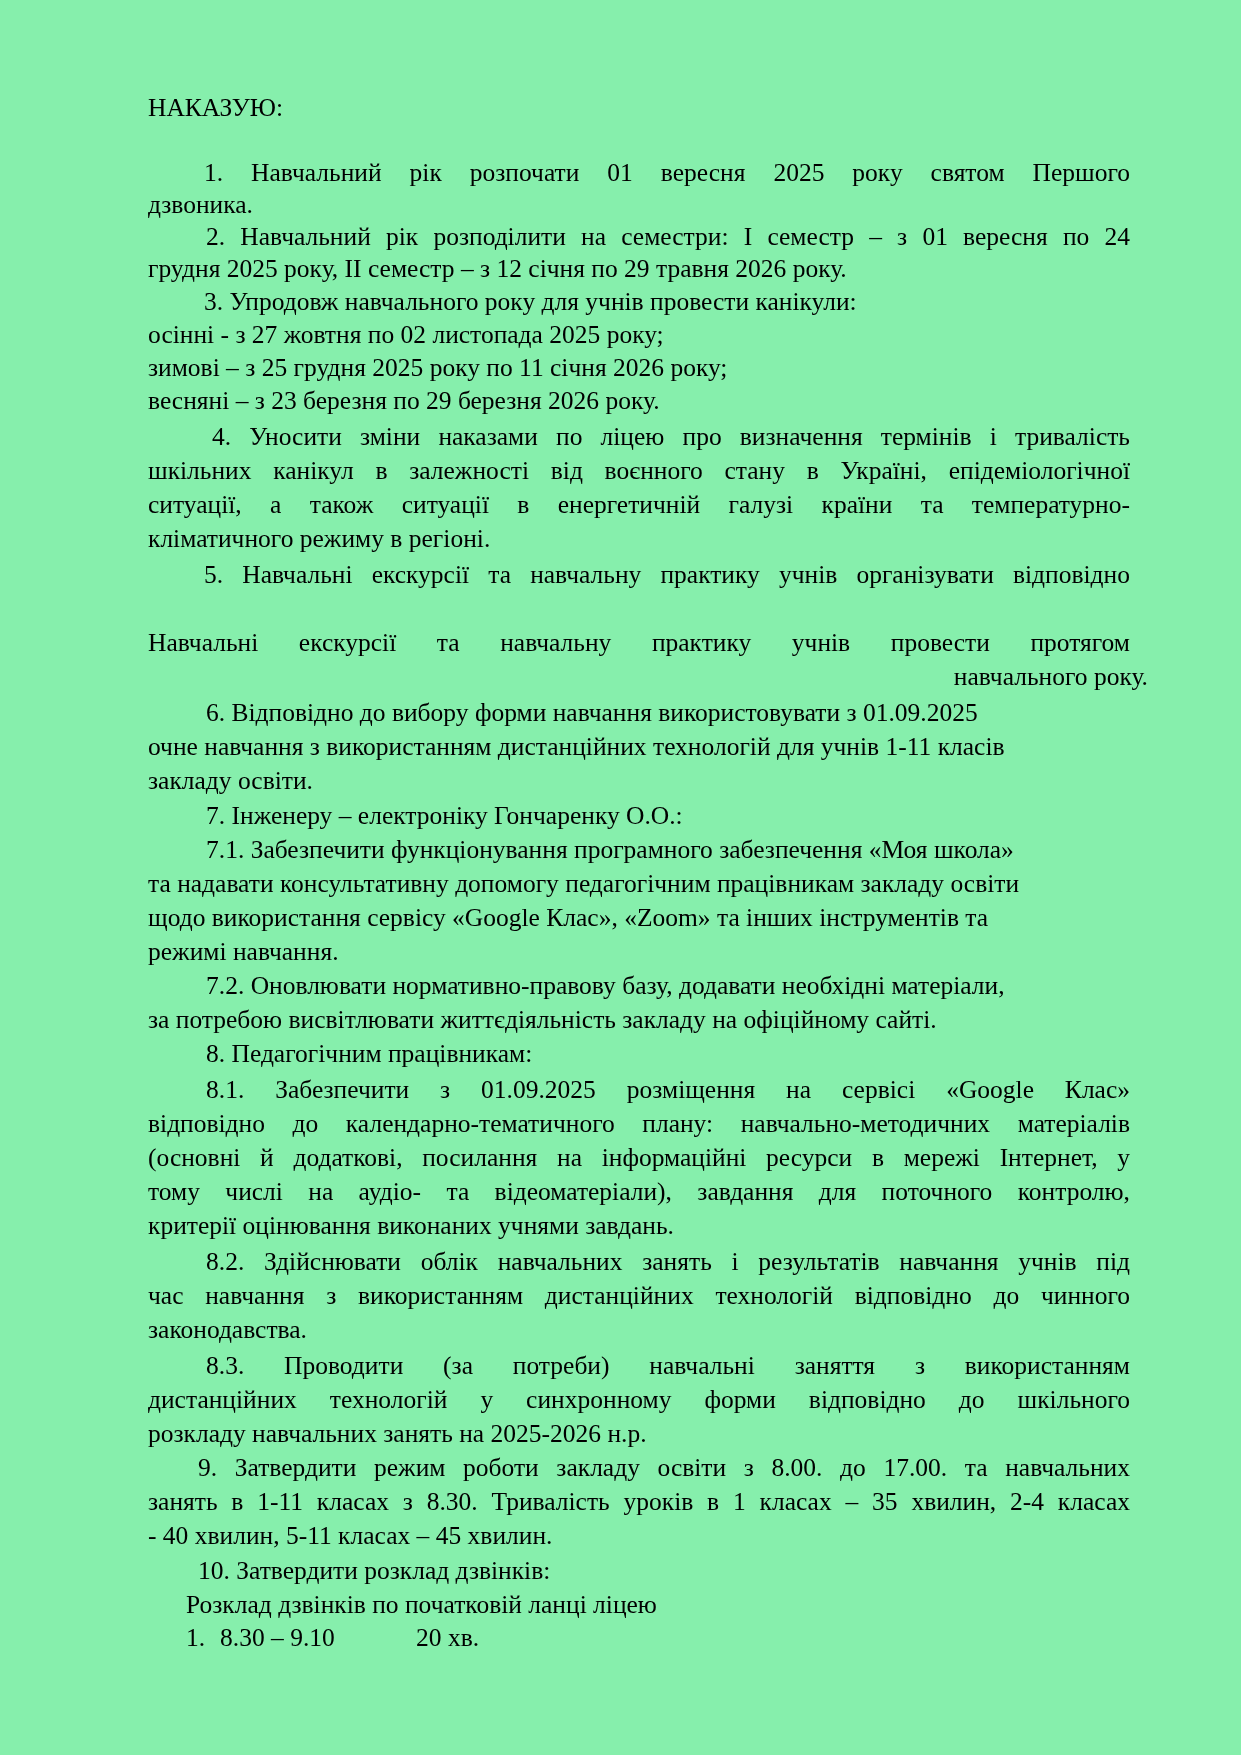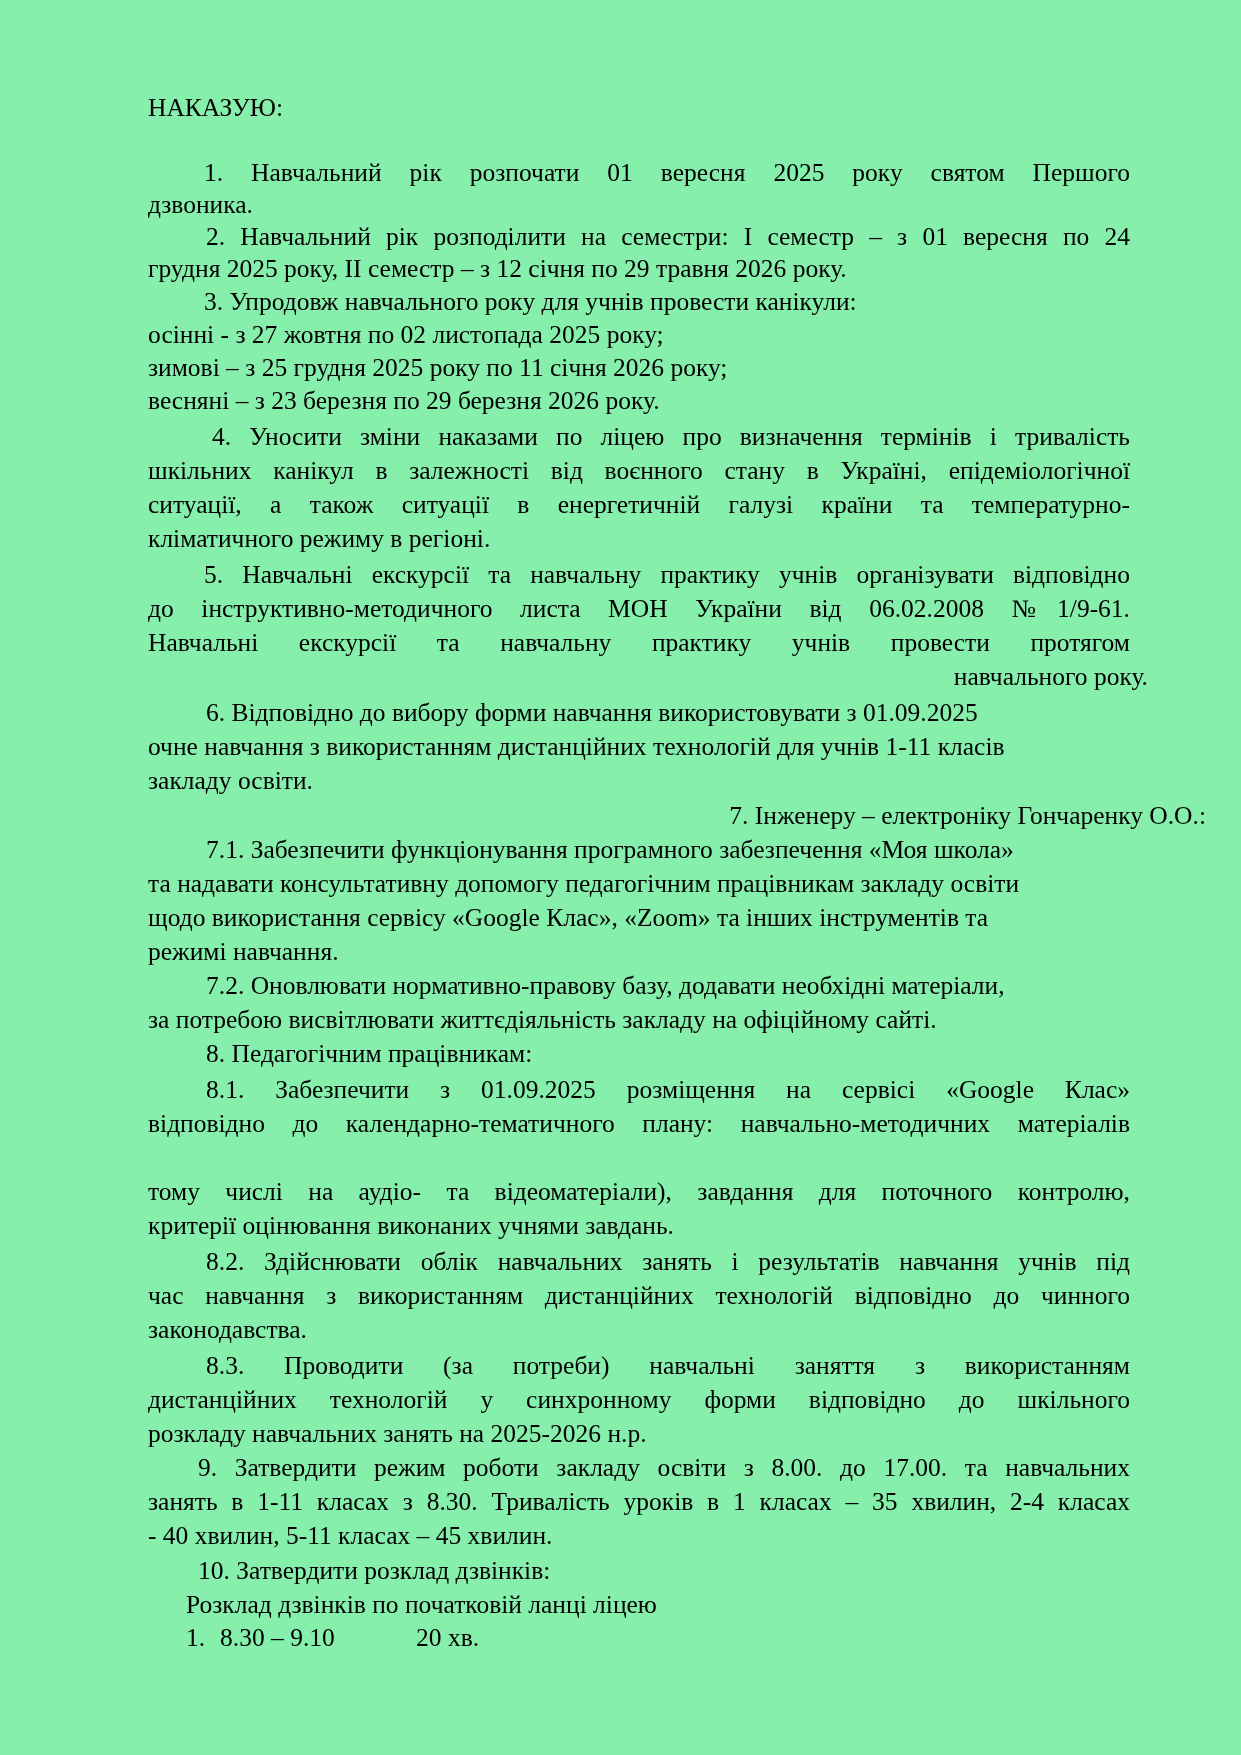--- a/index.html
+++ b/index.html
@@ -57,39 +57,39 @@
   <div class="line" style="top:319px;">осінні -  з 27 жовтня по 02 листопада 2025 року;</div>
   <div class="line" style="top:352px;">зимові – з 25 грудня 2025 року по 11 січня 2026 року;</div>
   <div class="line" style="top:385px;">весняні – з 23 березня  по 29 березня 2026 року.</div>
 
   <div class="line justify" style="top:421px; left:148px; width:982px; text-indent:64px;">4. Уносити зміни наказами по ліцею про визначення термінів і тривалість</div>
   <div class="line justify" style="top:455px; width:982px;">шкільних  канікул в залежності від воєнного стану в Україні, епідеміологічної</div>
   <div class="line justify" style="top:489px; width:982px;">ситуації,  а  також  ситуації   в  енергетичній  галузі  країни  та  температурно-</div>
   <div class="line" style="top:523px;">кліматичного режиму в регіоні.</div>
 
   <div class="line justify" style="top:559px; left:148px; width:982px; text-indent:56px;">5. Навчальні екскурсії та навчальну практику учнів організувати відповідно</div>
-  <div class="line justify" style="top:593px; width:982px;">до  інструктивно-методичного  листа  МОН  України  від  06.02.2008  №1/9-61.</div>
   <div class="line justify" style="top:627px; width:982px;">Навчальні  екскурсії  та  навчальну  практику  учнів    провести     протягом</div>
   <div class="line" style="top:661px;text-align:right;">навчального року.</div>
 
   <div class="line" style="top:697px; left:206px;">6. Відповідно до вибору форми навчання використовувати з 01.09.2025</div>
   <div class="line" style="top:731px;">очне навчання з використанням дистанційних технологій для учнів 1-11 класів</div>
   <div class="line" style="top:765px;">закладу освіти.</div>
 
-  <div class="line" style="top:800px; left:206px;text-align:right;">7. Інженеру – електроніку Гончаренку О.О.:</div>
+  <div class="line" style="top:800px; left:206px;">7. Інженеру – електроніку Гончаренку О.О.:</div>
   <div class="line" style="top:834px; left:206px;">7.1. Забезпечити функціонування програмного забезпечення «Моя школа»</div>
   <div class="line" style="top:868px;">та надавати консультативну допомогу педагогічним працівникам закладу освіти</div>
   <div class="line" style="top:902px;">щодо використання сервісу «Google Клас», «Zoom» та інших інструментів та</div>
   <div class="line" style="top:936px;">режимі навчання.</div>
   <div class="line" style="top:970px; left:206px;">7.2. Оновлювати нормативно-правову базу, додавати необхідні матеріали,</div>
   <div class="line" style="top:1004px;">за потребою висвітлювати життєдіяльність закладу на офіційному сайті.</div>
 
   <div class="line" style="top:1038px; left:206px;">8.  Педагогічним працівникам:</div>
   <div class="line justify" style="top:1074px; left:148px; width:982px; text-indent:58px;">8.1.  Забезпечити  з  01.09.2025  розміщення  на  сервісі  «Google  Клас»</div>
   <div class="line justify" style="top:1108px; width:982px;">відповідно до календарно-тематичного плану: навчально-методичних матеріалів</div>
+  <div class="line justify" style="top:1142px; width:982px;">(основні й додаткові, посилання на інформаційні ресурси в мережі Інтернет, у</div>
   <div class="line justify" style="top:1176px; width:982px;">тому  числі  на  аудіо-  та  відеоматеріали),  завдання  для  поточного  контролю,</div>
   <div class="line" style="top:1210px;">критерії оцінювання виконаних учнями завдань.</div>
 
   <div class="line justify" style="top:1246px; left:148px; width:982px; text-indent:58px;">8.2. Здійснювати облік навчальних занять і результатів навчання учнів під</div>
   <div class="line justify" style="top:1280px; width:982px;">час навчання з використанням дистанційних технологій відповідно до чинного</div>
   <div class="line" style="top:1314px;">законодавства.</div>
 
   <div class="line justify" style="top:1350px; left:148px; width:982px; text-indent:58px;">8.3.   Проводити   (за   потреби)   навчальні   заняття   з   використанням</div>
   <div class="line justify" style="top:1384px; width:982px;">дистанційних  технологій  у  синхронному  форми  відповідно  до  шкільного</div>
   <div class="line" style="top:1418px;">розкладу навчальних занять на 2025-2026 н.р.</div>

